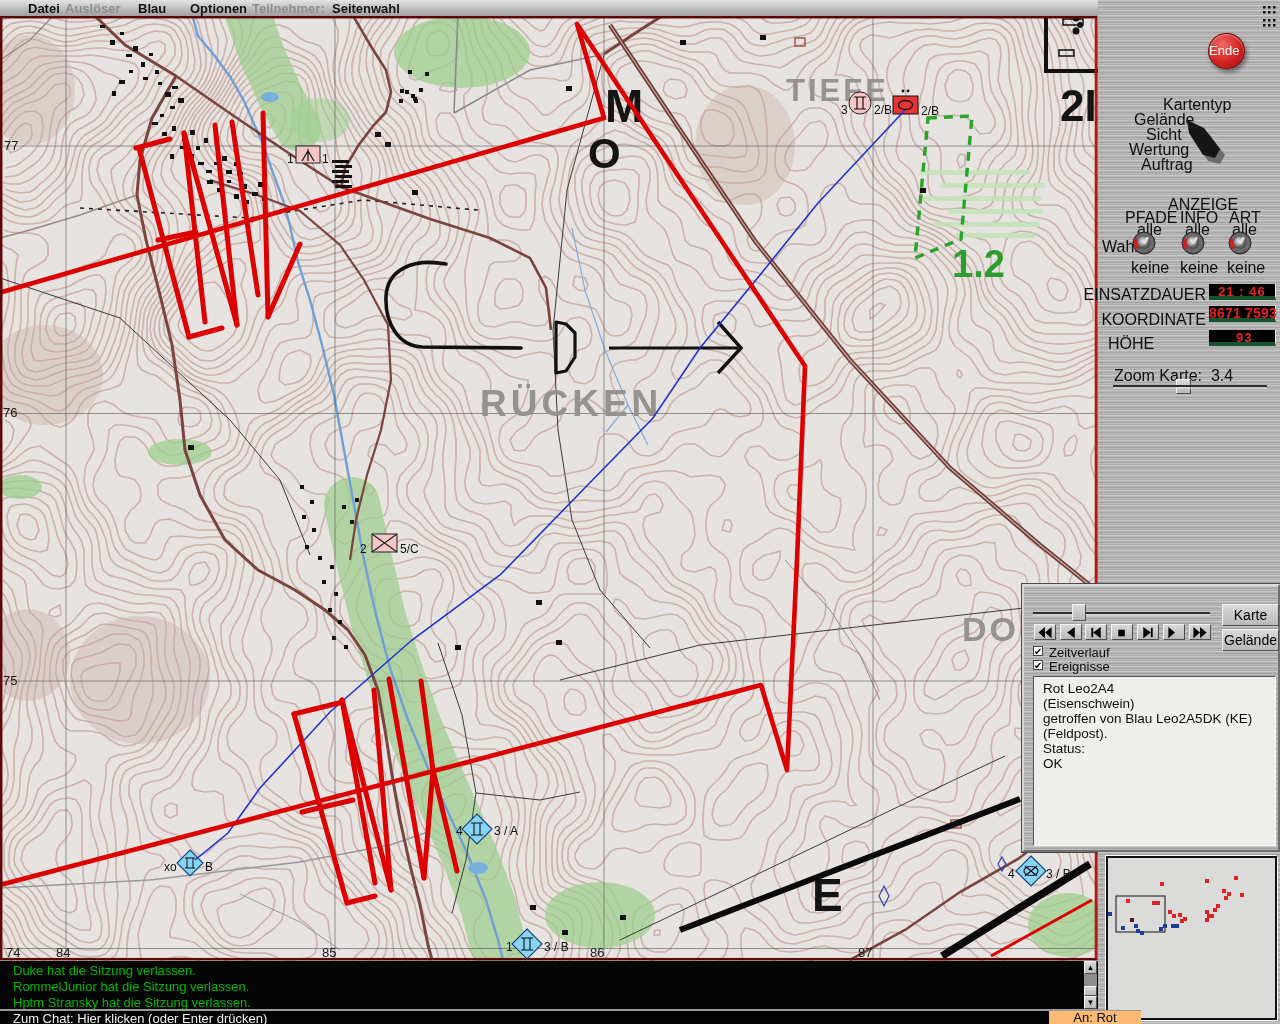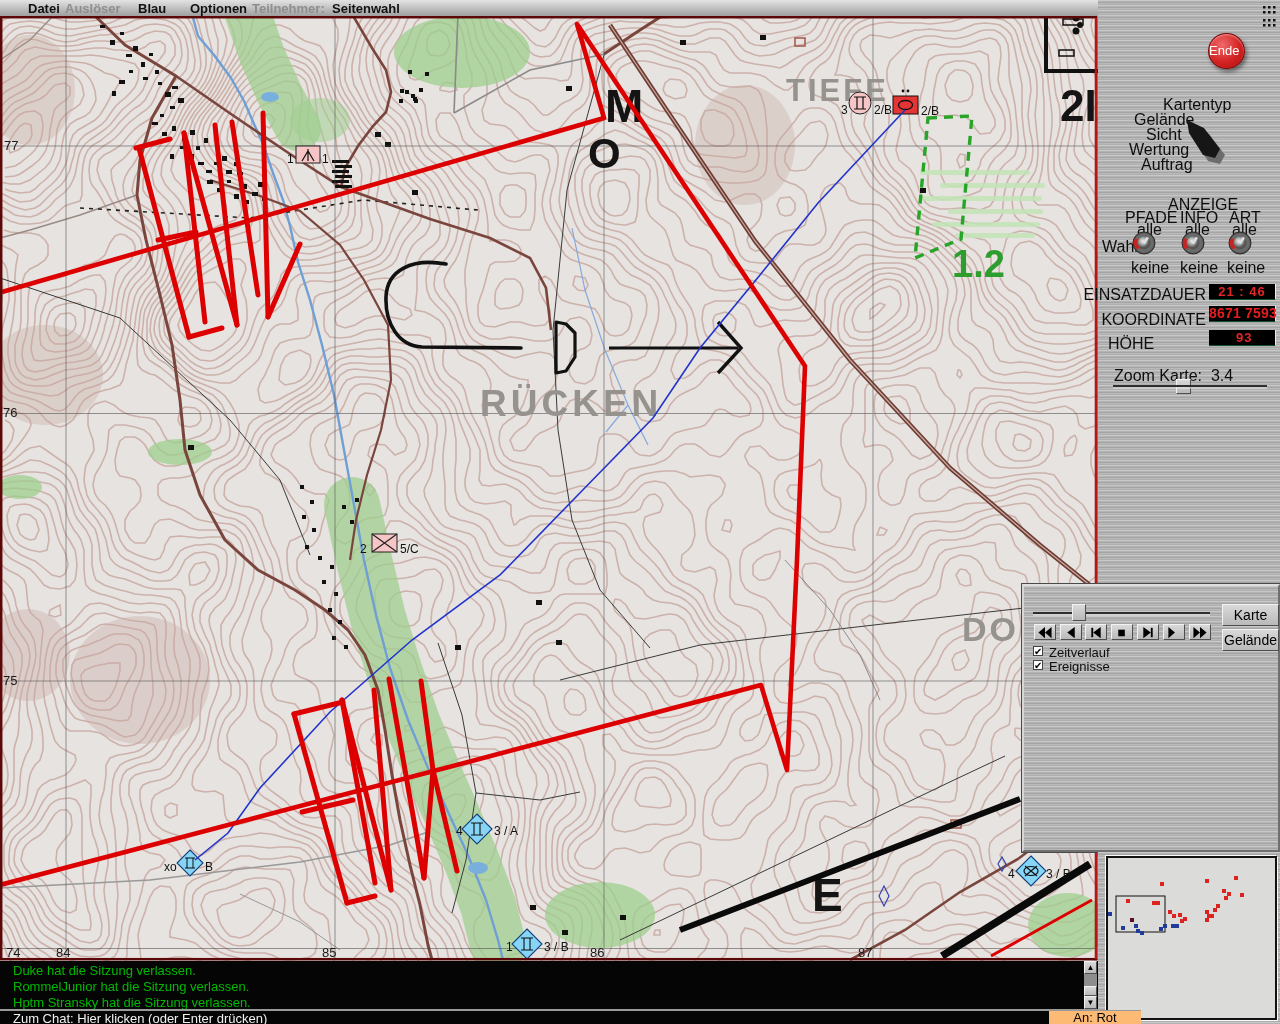--- a/index.html
+++ b/index.html
@@ -9,21 +9,21 @@
 #menubar span.dis{color:#8e8e8e}
 #mapwrap{left:0;top:16px;width:1098px;height:945px;background:#e7e5e2}
 .metal{background-color:#b3b3b3;background-image:
  repeating-linear-gradient(180deg, rgba(255,255,255,.28) 0 1px, rgba(190,190,190,.0) 1px 2px, rgba(90,90,90,.16) 2px 3px, rgba(225,225,225,.13) 3px 4px, rgba(140,140,140,.12) 4px 5px);}
 #rpanel{left:1098px;top:0;width:182px;height:1024px}
 .ptxt{position:absolute;font-size:16px;color:#0e0e0e;white-space:pre}
 #ende{left:1208px;top:33px;width:37px;height:36px;border-radius:50%;
  background:radial-gradient(circle at 38% 32%,#ef6a6a,#d42222 55%,#a80f0f);
  border:1px solid #7d0808;color:#fff;font-size:13px;text-align:left;line-height:34px;
  box-shadow:2px 3px 4px rgba(0,0,0,.45), inset 0 1px 2px rgba(255,255,255,.5)}
-.lcd{position:absolute;width:67px;height:16px;background:#000;border-right:1px solid #eee;border-bottom:1px solid #14532d;
+.lcd{position:absolute;width:67px;height:16px;background:#000;border-right:1px solid #eee;border-bottom:4px solid #14532d;
  color:#e42525;font-size:13px;font-weight:bold;text-align:center;line-height:15px;white-space:pre;letter-spacing:1px}
 #ewin{left:1022px;top:584px;width:258px;height:268px;border-top:2px solid #dedede;border-left:2px solid #d6d6d6;
  border-right:2px solid #6f6f6f;border-bottom:2px solid #6f6f6f;box-shadow:0 0 0 1px #4a4a4a}
 .btn{position:absolute;background:linear-gradient(180deg,#d9d9d9,#b9b9b9);border-top:1px solid #f2f2f2;border-left:1px solid #f2f2f2;
  border-right:1px solid #4f4f4f;border-bottom:1px solid #4f4f4f}
 .pbtn{width:22px;height:16px}
 .cb{position:absolute;width:10px;height:10px;background:#fff;border:1px solid #444;font-size:10px;line-height:9px;color:#000;text-align:center}
 .elab{position:absolute;font-size:13px;color:#0e0e0e;white-space:pre}
 #etext{position:absolute;left:9px;top:90px;width:243px;height:170px;background:#efefec;
  border-top:1px solid #555;border-left:1px solid #555;border-right:1px solid #fafafa;border-bottom:1px solid #fafafa;
@@ -662,20 +662,26 @@
     <div class="btn pbtn" style="left:165px;top:38px"><svg width="20" height="15" viewBox="0 0 20 16" fill="#000">
         <polygon points="3,2 10,8 3,14"></polygon>
         <polygon points="10,2 17,8 10,14"></polygon>
       </svg></div>
 <div class="btn" style="left:198px;top:18px;width:57px;height:22px;text-align:center;font-size:14px;line-height:21px;color:#000">Karte</div>
 <div class="btn" style="left:198px;top:43px;width:57px;height:22px;text-align:center;font-size:14px;line-height:21px;color:#000">Gelände</div>
 <div class="cb" style="left:9px;top:60px">✔</div>
     <div class="elab" style="left:25px;top:59px">Zeitverlauf</div>
 <div class="cb" style="left:9px;top:74px">✔</div>
     <div class="elab" style="left:25px;top:73px">Ereignisse</div>
+<div id="etext">Rot Leo2A4
+(Eisenschwein)
+getroffen von Blau Leo2A5DK (KE)
+(Feldpost).
+Status:
+OK</div>
 </div>
 <div id="mini" class="abs metal">
 <div id="minifield">
       <svg class="sv" width="167" height="160">
 <rect x="8" y="38" width="49" height="36" fill="none" stroke="#111"></rect>
 <rect x="52" y="24" width="4" height="4" fill="#d22"></rect>
         <rect x="97" y="21" width="4" height="4" fill="#d22"></rect>
         <rect x="18" y="41" width="4" height="4" fill="#d22"></rect>
         <rect x="114" y="31" width="4" height="4" fill="#d22"></rect>
         <rect x="119" y="34" width="4" height="4" fill="#d22"></rect>

